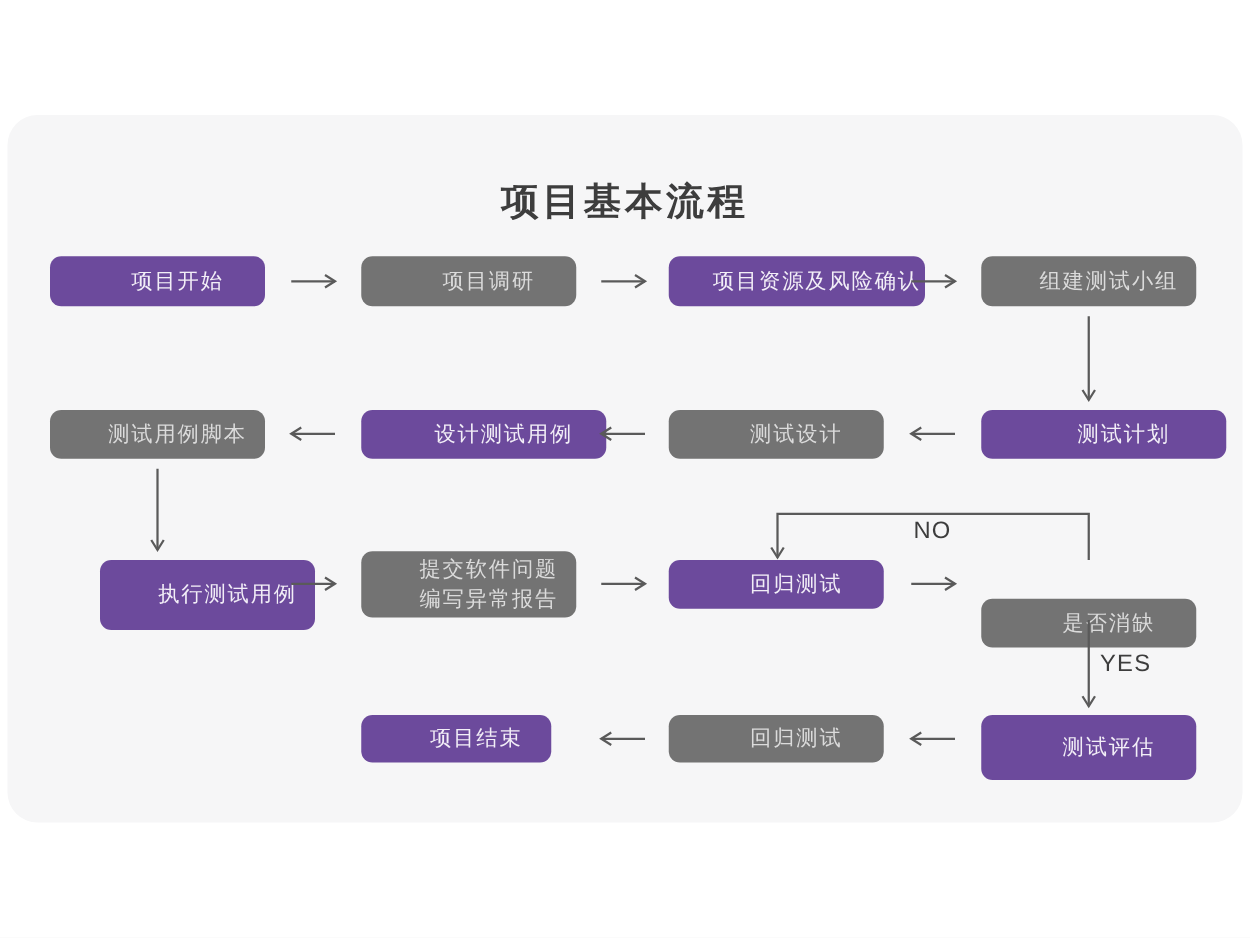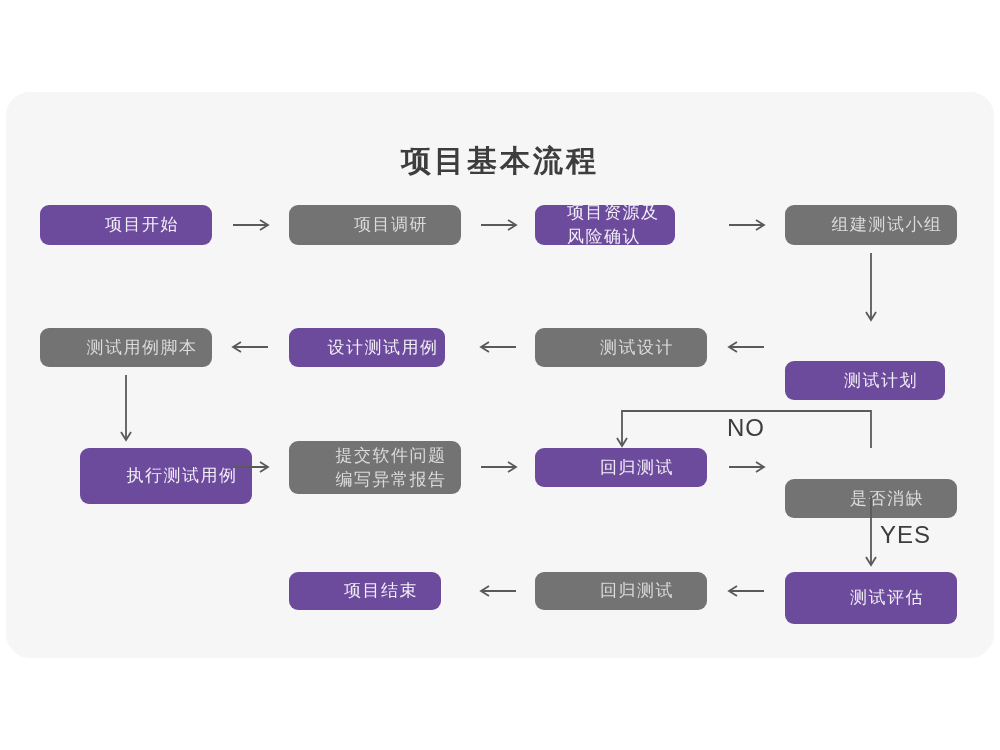--- a/index.html
+++ b/index.html
@@ -53,42 +53,42 @@
     height: 750px;
     pointer-events: none;
   }
   svg.connectors path, svg.connectors polyline {
     fill: none;
     stroke: #5a5a5a;
     stroke-width: 1.8;
   }
   .branch-label {
     position: absolute;
-    font-size: 24px;
+    font-size: 19px;
     letter-spacing: 1px;
     color: #3d3d3d;
   }
   .branch-label.no  { left: 720px; top: 414px; width: 52px; text-align: center; }
   .branch-label.yes { left: 880px; top: 521px; }
 </style>
 </head>
 <body>
 
 <div class="card"></div>
 
 <h1 class="title">项目基本流程</h1>
 
 <div class="node primary" style="left:40px;  top:205px; width:172px; height:40px;">项目开始</div>
 <div class="node secondary" style="left:289px; top:205px; width:172px; height:40px;">项目调研</div>
-<div class="node primary" style="left:535px; top:205px; width:140px; height:40px;">项目资源及风险确认</div>
+<div class="node primary" style="left:535px; top:205px; width:205px; height:40px;">项目资源及风险确认</div>
 <div class="node secondary" style="left:785px; top:205px; width:172px; height:40px;">组建测试小组</div>
 
-<div class="node primary" style="left:785px; top:328px; width:160px; height:39px;margin-top:33px;">测试计划</div>
+<div class="node primary" style="left:785px; top:328px; width:196px; height:39px;">测试计划</div>
 <div class="node secondary" style="left:535px; top:328px; width:172px; height:39px;">测试设计</div>
-<div class="node primary" style="left:289px; top:328px; width:156px; height:39px;">设计测试用例</div>
+<div class="node primary" style="left:289px; top:328px; width:196px; height:39px;">设计测试用例</div>
 <div class="node secondary" style="left:40px;  top:328px; width:172px; height:39px;">测试用例脚本</div>
 
 <div class="node primary" style="left:40px;  top:448px; width:172px; height:56px;margin-left:40px;">执行测试用例</div>
 <div class="node secondary" style="left:289px; top:441px; width:172px; height:53px;">提交软件问题
 编写异常报告</div>
 <div class="node primary" style="left:535px; top:448px; width:172px; height:39px;">回归测试</div>
 <div class="node secondary" style="left:785px; top:448px; width:172px; height:39px;margin-top:31px;">是否消缺</div>
 
 <div class="node primary" style="left:785px; top:572px; width:172px; height:52px;">测试评估</div>
 <div class="node secondary" style="left:535px; top:572px; width:172px; height:38px;">回归测试</div>

